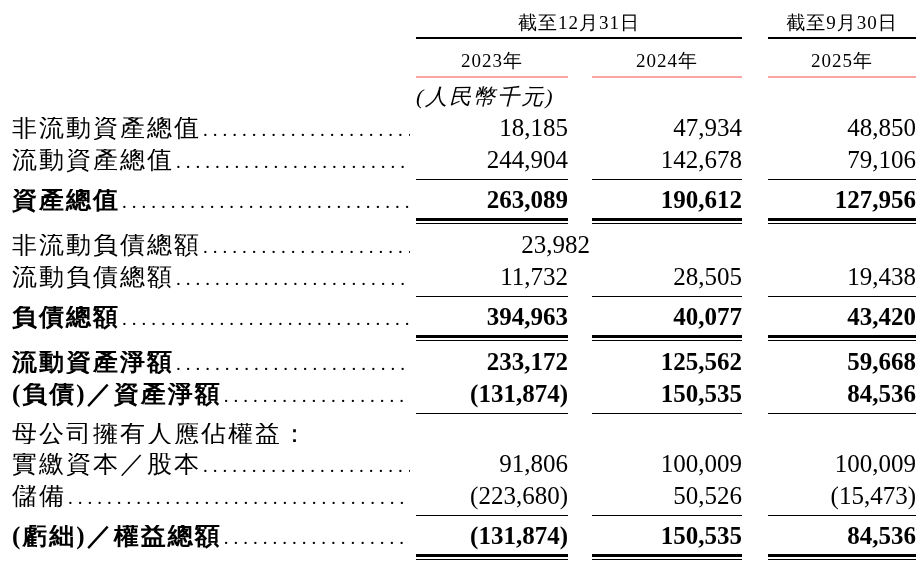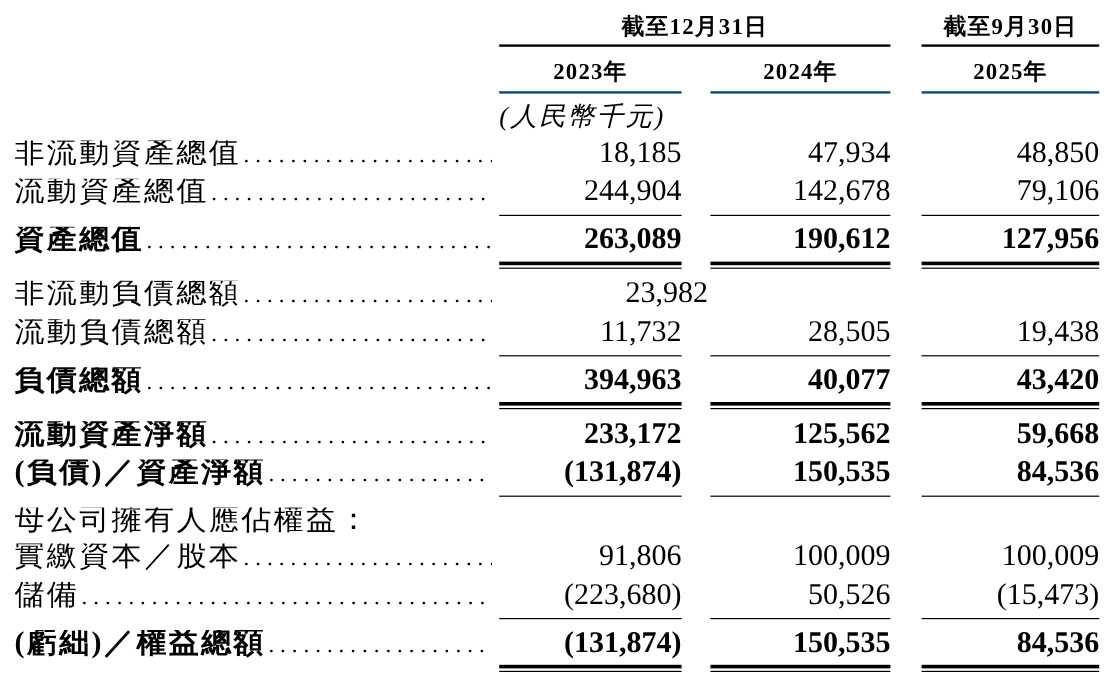--- a/index.html
+++ b/index.html
@@ -42,24 +42,24 @@
   .row.rule-double .num::before {
     content: ""; position: absolute; left: 0; right: 0; bottom: 3px; height: 3px; background: #000;
   }
   .row.rule-double .num::after {
     content: ""; position: absolute; left: 0; right: 0; bottom: 0; height: 1px; background: #000;
   }
 
   
   .hdr-row { display: flex; font-size: 19px; line-height: 21px; }
   .hdr-spacer { width: 404px; }
-  .hdr-cell { font-weight: bold; text-align: center; letter-spacing: 1px; }
+  .hdr-cell { font-weight: normal; text-align: center; letter-spacing: 1px; }
   .hdr-group-1 { width: 326px; padding-bottom: 4px; border-bottom: 2px solid #000; }
   .hdr-group-2 { width: 148px; margin-left: 26px; padding-bottom: 4px; border-bottom: 2px solid #000; }
-  .hdr-year { padding-bottom: 5px; border-bottom: 2px solid #0c4a6e; }
+  .hdr-year { padding-bottom: 5px; border-bottom: 2px solid #fca5a5; }
   .hdr-years { margin-top: 11px; }
   .unit-row { margin-top: 8px; margin-bottom: 10px; }
   .unit-note {
     width: 500px; text-align: left; font-style: italic; font-size: 22px;
     letter-spacing: 2px;
   }
 </style>
 </head>
 <body>
 

